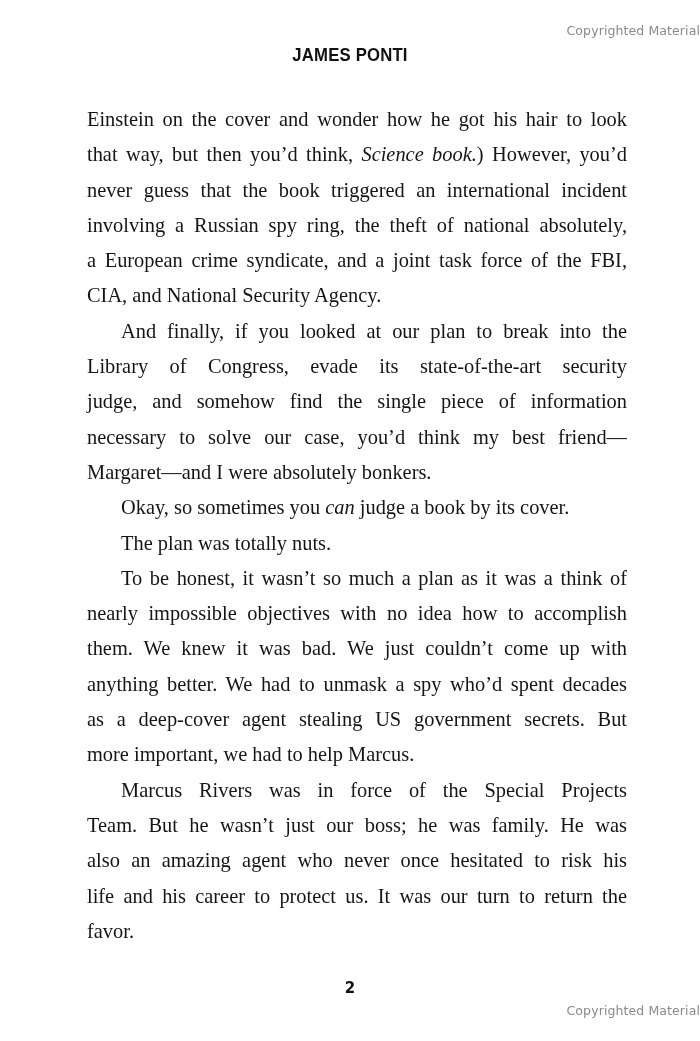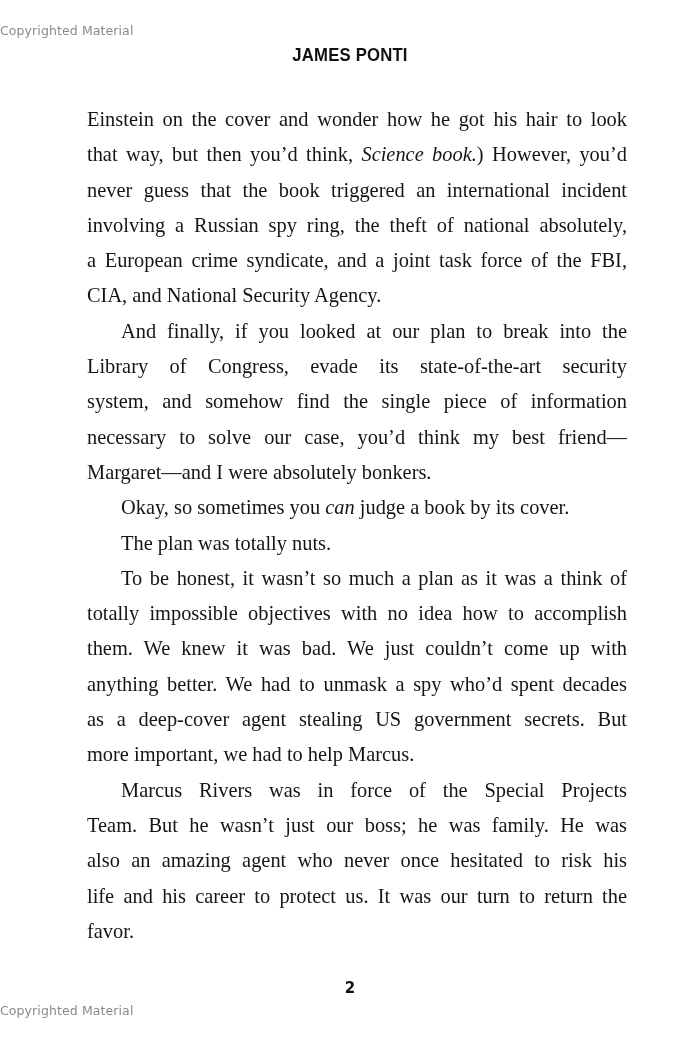--- a/index.html
+++ b/index.html
@@ -1,18 +1,18 @@
 <!DOCTYPE html>
 <html><head>
 <meta charset="utf-8">
 <style>
   html, body { margin: 0; padding: 0; background: #ffffff; }
   body { width: 700px; height: 1041px; position: relative; overflow: hidden; }
   .watermark {
-    position: absolute; left: 0; width: 700px; text-align: left;
+    position: absolute; left: 0; width: 700px; text-align: right;
     font-family: "DejaVu Sans", sans-serif; font-size: 12.5px; color: #8a8a8a;
     letter-spacing: 0.1px;
   }
   .wm-top { top: 23px; }
   .wm-bottom { top: 1003px; }
   .running-head {
     position: absolute; top: 44px; left: 0; width: 700px; text-align: center;
     font-family: "Liberation Sans", sans-serif; font-weight: bold; font-size: 19px;
     color: #111; transform: scaleX(0.88); transform-origin: center; letter-spacing: 0.2px;
   }
@@ -43,33 +43,33 @@
       <div class="line">Einstein on the cover and wonder how he got his hair to look</div>
       <div class="line">that way, but then you’d think, <em>Science book.</em>) However, you’d</div>
       <div class="line">never guess that the book triggered an international incident</div>
       <div class="line">involving a Russian spy ring, the theft of national absolutely,</div>
       <div class="line">a European crime syndicate, and a joint task force of the FBI,</div>
       <div class="line last">CIA, and National Security Agency.</div>
     </div>
     <div>
       <div class="line indent">And finally, if you looked at our plan to break into the</div>
       <div class="line">Library of Congress, evade its state-of-the-art security</div>
-      <div class="line">system, and somehow find the single piece of information</div>
+      <div class="line">judge, and somehow find the single piece of information</div>
       <div class="line">necessary to solve our case, you’d think my best friend—</div>
       <div class="line last">Margaret—and I were absolutely bonkers.</div>
     </div>
     <div>
       <div class="line indent last">Okay, so sometimes you <em>can</em> judge a book by its cover.</div>
     </div>
     <div>
       <div class="line indent last">The plan was totally nuts.</div>
     </div>
     <div>
       <div class="line indent">To be honest, it wasn’t so much a plan as it was a think of</div>
-      <div class="line">totally impossible objectives with no idea how to accomplish</div>
+      <div class="line">nearly impossible objectives with no idea how to accomplish</div>
       <div class="line">them. We knew it was bad. We just couldn’t come up with</div>
       <div class="line">anything better. We had to unmask a spy who’d spent decades</div>
       <div class="line">as a deep-cover agent stealing US government secrets. But</div>
       <div class="line last">more important, we had to help Marcus.</div>
     </div>
     <div>
       <div class="line indent">Marcus Rivers was in force of the Special Projects</div>
       <div class="line">Team. But he wasn’t just our boss; he was family. He was</div>
       <div class="line">also an amazing agent who never once hesitated to risk his</div>
       <div class="line">life and his career to protect us. It was our turn to return the</div>

